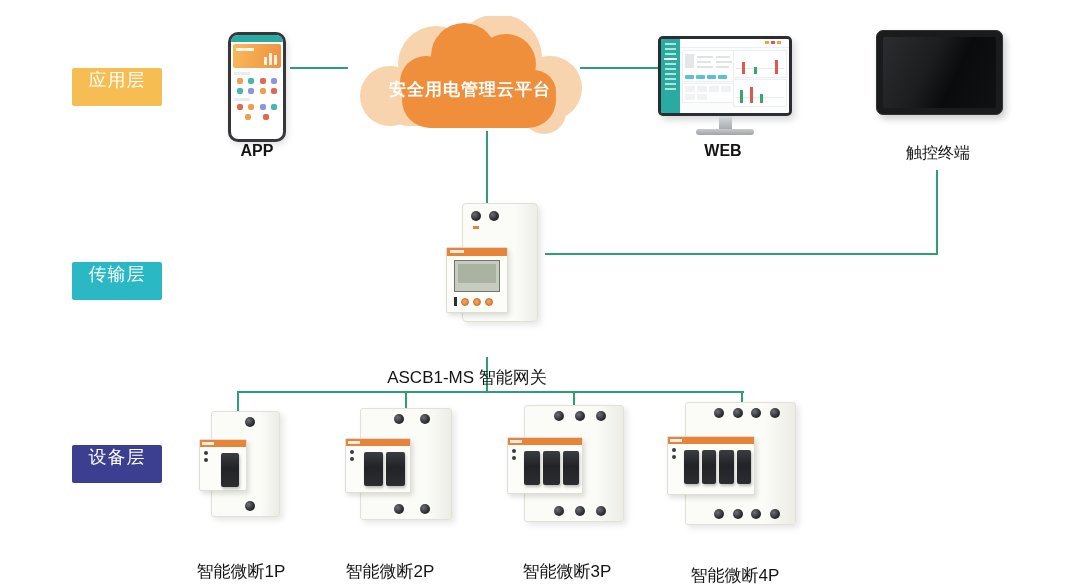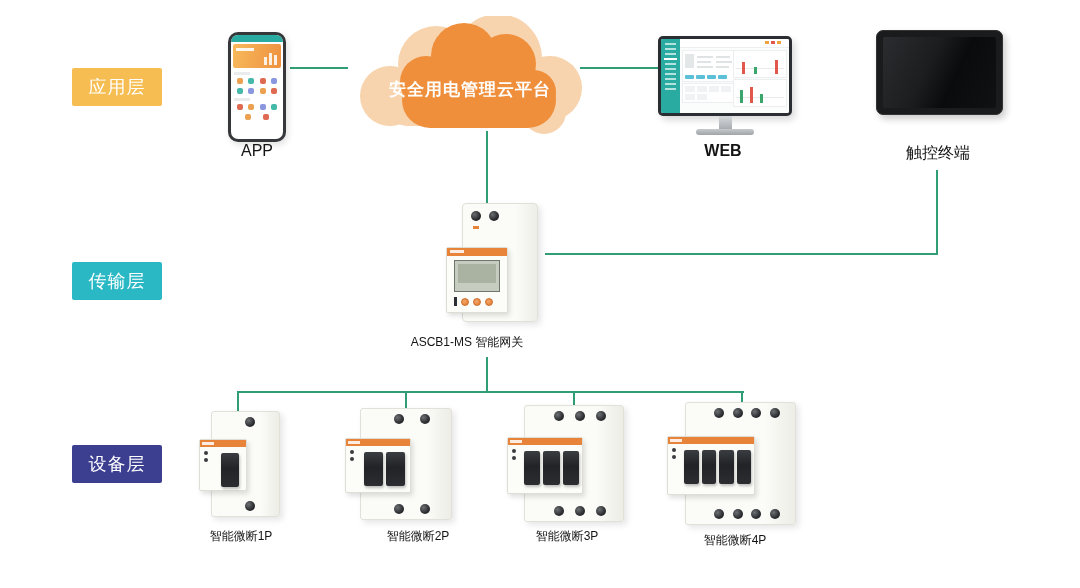--- a/index.html
+++ b/index.html
@@ -3,28 +3,28 @@
 <meta charset="utf-8">
 <style>
   html,body{margin:0;padding:0;background:#ffffff;}
   .canvas{
     position:relative;width:1080px;height:588px;background:#ffffff;overflow:hidden;
     font-family:"Liberation Sans","DejaVu Sans",sans-serif;color:var(--text-color,#1a1a1a);
   }
   
   .ln{position:absolute;display:block;background:var(--line-color,#2f9e74);}
   
-  .badge{position:absolute;width:90px;height:38px;display:flex;align-items:center;justify-content:center;
+  .badge{position:absolute;width:90px;height:38px;display:flex;align-items:flex-start;justify-content:center;
     color:#fff;font-size:18px;letter-spacing:1px;border-radius:2px;}
   .badge.app{background:var(--layer-app,#f6be52);}
   .badge.trans{background:var(--layer-trans,#2bb8c5);}
   .badge.device{background:var(--layer-device,#3c3e90);}
   
   .nlabel{position:absolute;text-align:center;font-size:16px;color:#141414;}
-  .nlabel.big{font-size:12px;}
+  .nlabel.big{font-size:17px;margin-top:32px;}
   
   .cloud-wrap{position:absolute;left:348px;top:16px;width:244px;height:122px;}
   .cloud-text{position:absolute;left:348px;top:78px;width:244px;text-align:center;
     color:#ffffff;font-size:17px;font-weight:600;letter-spacing:1px;}
   
   .phone{position:absolute;left:228px;top:32px;width:58px;height:110px;background:#35373a;
     border-radius:10px;padding:3px;box-shadow:2px 3px 6px rgba(0,0,0,.12);box-sizing:border-box;}
   .phone-screen{width:100%;height:100%;background:#fff;border-radius:7px;overflow:hidden;display:flex;flex-direction:column;}
   .ph-status{height:7px;background:var(--ui-teal,#2ab3a8);}
   .ph-banner{height:24px;margin:2px;border-radius:2px;background:linear-gradient(100deg,#f8b95c,#ee9140);position:relative;}
@@ -160,21 +160,21 @@
           <s class="ic1"></s>
           <s class="ic4"></s>
           <s class="ic2"></s>
         </div>
       <div class="ph-row">
           <s class="ic1"></s>
           <s class="ic3"></s>
         </div>
     </div>
   </div>
-  <div class="nlabel" style="left:222px;top:142px;width:70px;font-weight:400">APP</div>
+  <div class="nlabel" style="left:222px;top:142px;width:70px;font-weight:700">APP</div>
 
   <svg class="cloud-wrap" viewBox="0 0 244 122" aria-hidden="true">
     <g style="fill:var(--cloud-halo,#f7d3ae)">
       <circle cx="42" cy="80" r="30"></circle>
       <circle cx="88" cy="48" r="38"></circle>
       <circle cx="150" cy="42" r="44"></circle>
       <circle cx="202" cy="72" r="32"></circle>
       <circle cx="196" cy="96" r="22"></circle>
       <rect x="36" y="62" width="172" height="48" rx="24"></rect>
     </g>
@@ -323,21 +323,21 @@
       <div class="brk-leds">
           <s></s>
           <s></s>
         </div>
       <div class="brk-toggles">
           <b></b>
           <b></b>
         </div>
     </div>
   </div>
-  <div class="nlabel big" style="left:368px;top:528px;width:100px">智能微断2P</div>
+  <div class="nlabel big" style="left:340px;top:528px;width:100px">智能微断2P</div>
 
   <div class="breaker p3" style="left:510px;top:405px;width:114px;height:117px">
     <div class="brk-body">
       <div class="brk-row top">
           <s></s>
           <s></s>
           <s></s>
         </div>
       <div class="brk-row bot">
           <s></s>

